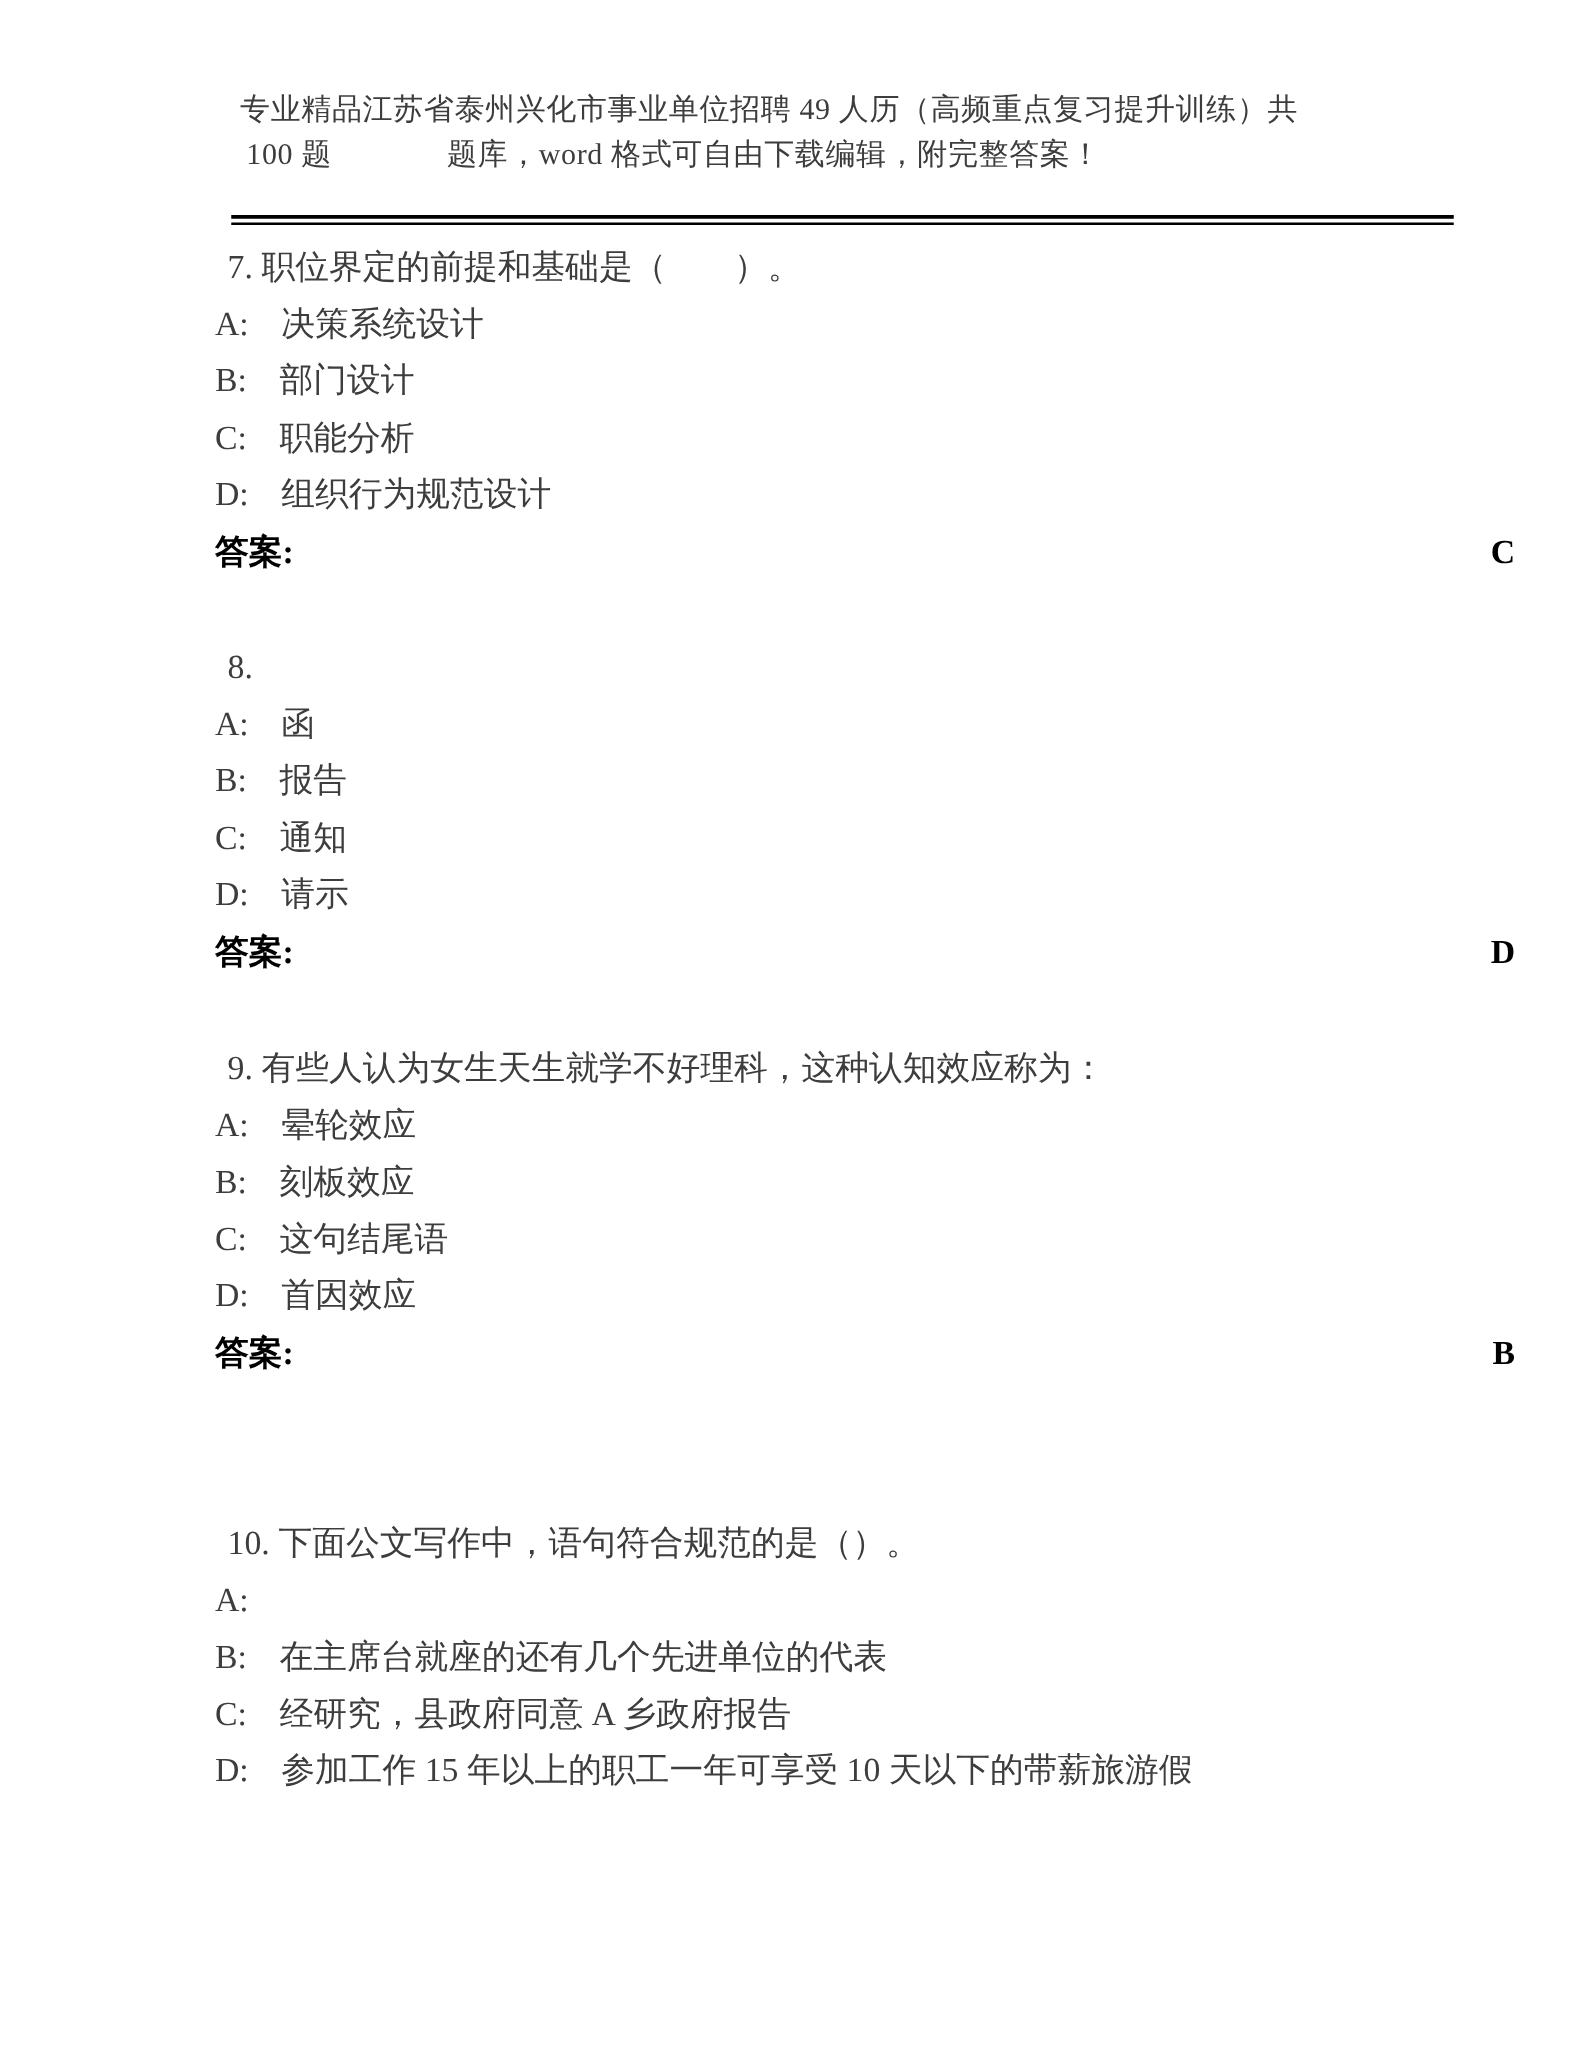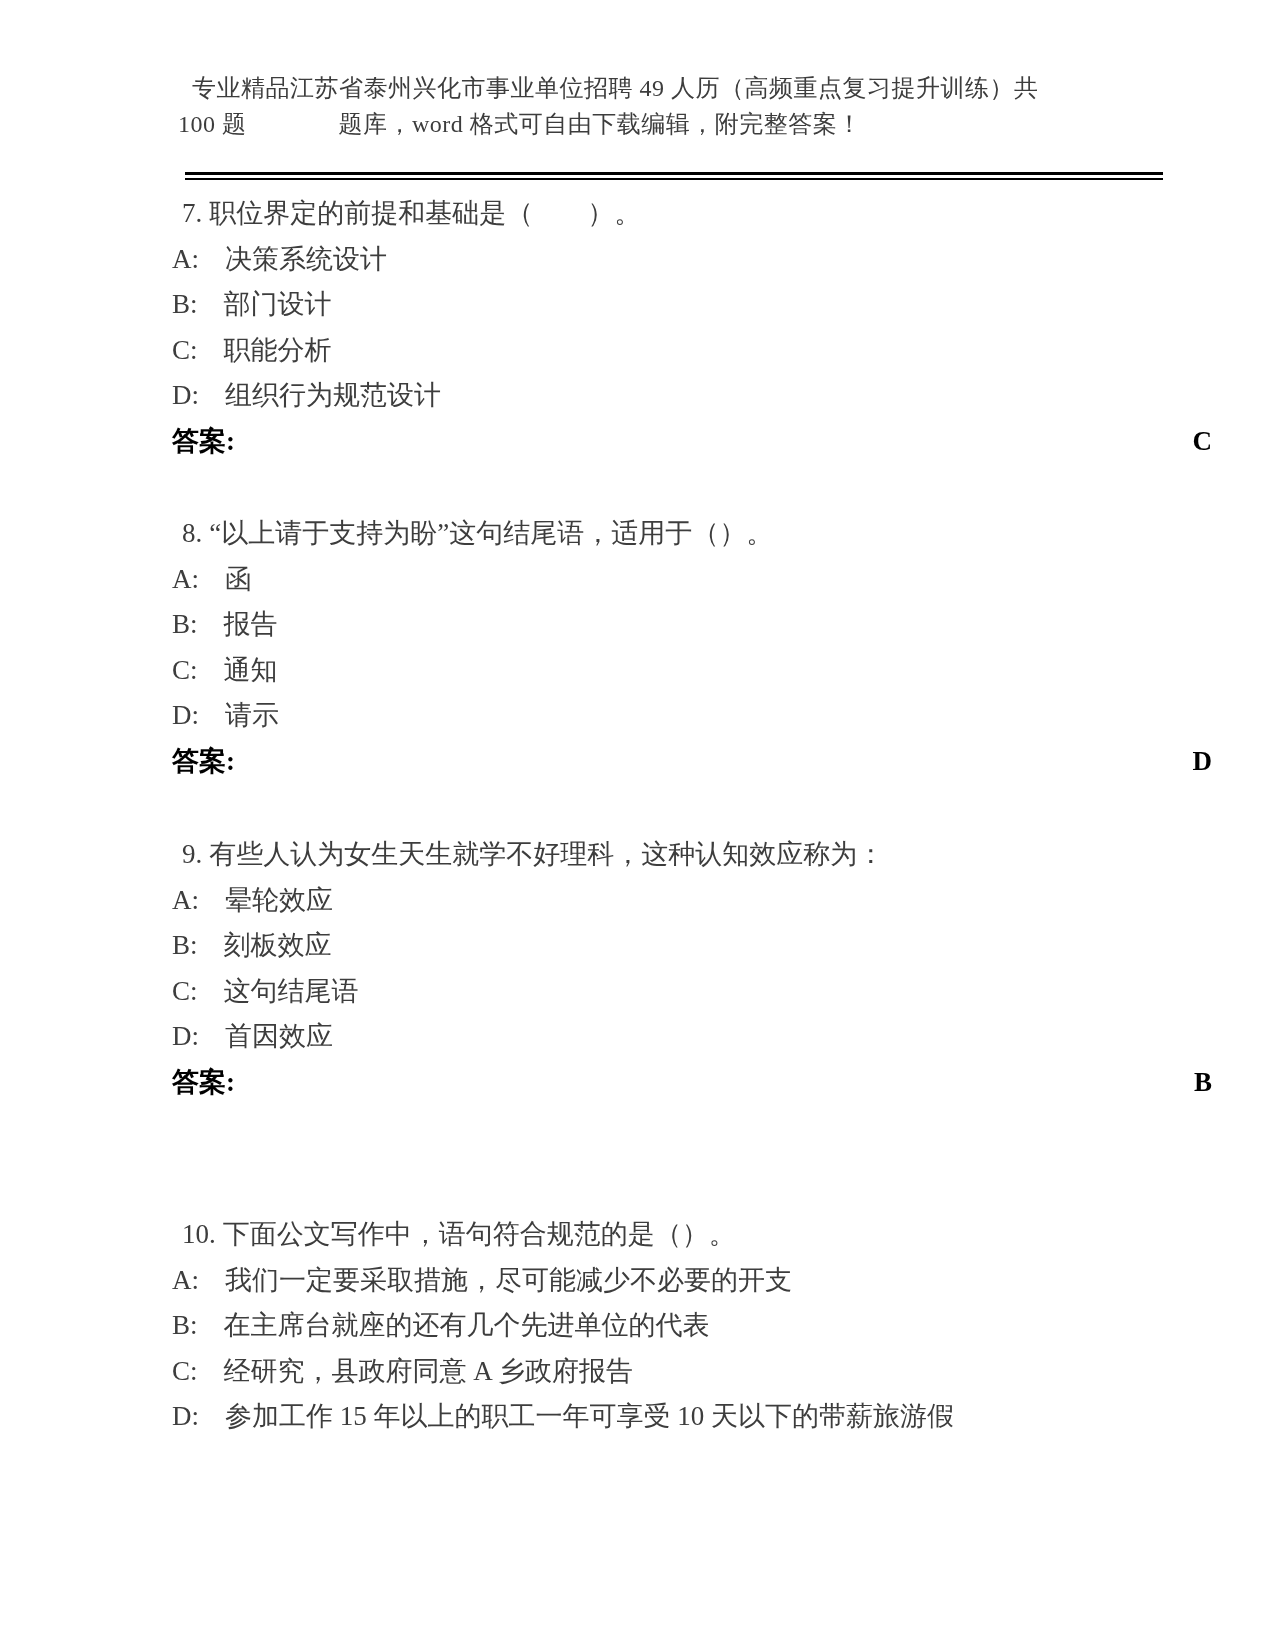--- a/index.html
+++ b/index.html
@@ -17,21 +17,21 @@
     position: absolute;
     left: 192px;
     top: 72px;
     font-size: 24px;
     line-height: 32px;
     white-space: nowrap;
     letter-spacing: 0.5px;
   }
   .header-line2 {
     position: absolute;
-    left: 178px;
+    left: 197px;
     top: 108px;
     font-size: 24px;
     line-height: 32px;
     white-space: nowrap;
     letter-spacing: 0.5px;
   }
   .header-line2 .spacer { display: inline-block; width: 92px; }
   
   .rule {
     position: absolute;
@@ -102,21 +102,20 @@
     </div>
     <div class="row answer-row">
       <span class="answer-label">答案:</span>
       <span>C</span>
     </div>
   </div>
 
   <div class="q-block q1">
     <div class="row q-title">
       <span class="q-number">8.</span>
-      <span>“以上请于支持为盼”这句结尾语，适用于（）。</span>
     </div>
     <div class="row">
       <span class="opt-label">A:</span>
       <span>函</span>
     </div>
     <div class="row">
       <span class="opt-label">B:</span>
       <span>报告</span>
     </div>
     <div class="row">
@@ -160,21 +159,20 @@
     </div>
   </div>
 
   <div class="q-block q3">
     <div class="row q-title">
       <span class="q-number">10.</span>
       <span>下面公文写作中，语句符合规范的是（）。</span>
     </div>
     <div class="row">
       <span class="opt-label">A:</span>
-      <span>我们一定要采取措施，尽可能减少不必要的开支</span>
     </div>
     <div class="row">
       <span class="opt-label">B:</span>
       <span>在主席台就座的还有几个先进单位的代表</span>
     </div>
     <div class="row">
       <span class="opt-label">C:</span>
       <span>经研究，县政府同意 A 乡政府报告</span>
     </div>
     <div class="row">

